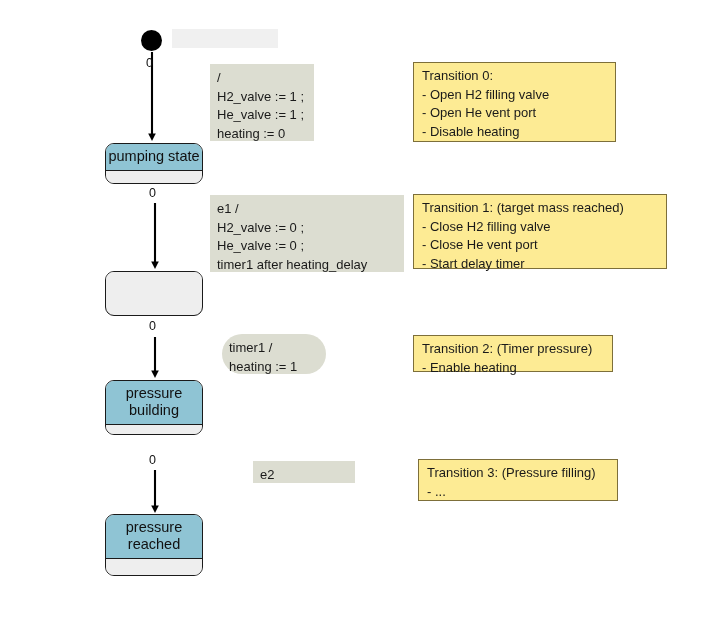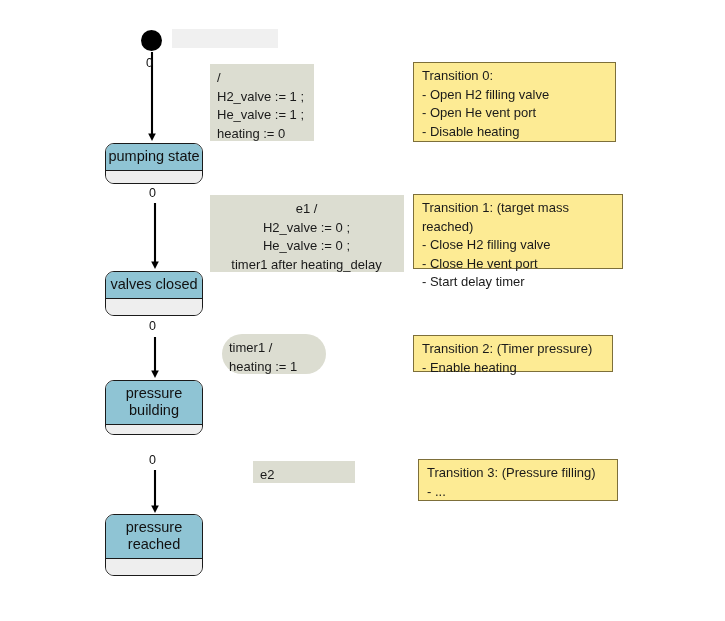--- a/index.html
+++ b/index.html
@@ -110,53 +110,52 @@
 <div class="arrow-label" style="left:146px; top:57px;">0</div>
 <div class="arrow-label" style="left:149px; top:187px;">0</div>
 <div class="arrow-label" style="left:149px; top:320px;">0</div>
 <div class="arrow-label" style="left:149px; top:454px;">0</div>
 
 <div class="label-box" style="left:210px; top:64px; width:104px; height:77px;">/
 H2_valve := 1 ;
 He_valve := 1 ;
 heating := 0</div>
 
-<div class="label-box" style="left:210px; top:195px; width:194px; height:77px;text-align:center;">e1 /
+<div class="label-box" style="left:210px; top:195px; width:194px; height:77px;">e1 /
 H2_valve := 0 ;
 He_valve := 0 ;
 timer1 after heating_delay</div>
 
 <div class="label-box" style="left:222px; top:334px; width:104px; height:40px;border-radius:20px;">timer1 /
 heating := 1</div>
 
 <div class="label-box" style="left:213px; top:461px; width:102px; height:22px;margin-left:40px;">e2</div>
 
 <div class="note-box" style="left:413px; top:62px; width:203px; height:80px;">Transition 0:
 - Open H2 filling valve
 - Open He vent port
 - Disable heating</div>
 
-<div class="note-box" style="left:413px; top:194px; width:210px; height:75px;">Transition 1: (target mass reached)
+<div class="note-box" style="left:413px; top:194px; width:254px; height:75px;">Transition 1: (target mass reached)
 - Close H2 filling valve
 - Close He vent port
 - Start delay timer</div>
 
 <div class="note-box" style="left:413px; top:335px; width:200px; height:37px;">Transition 2: (Timer pressure)
 - Enable heating</div>
 
 <div class="note-box" style="left:418px; top:459px; width:200px; height:42px;">Transition 3: (Pressure filling)
 - ...</div>
 
 <div class="state" style="left:105px; top:143px; width:98px; height:41px;">
   <div class="state-title" style="height:27px;">pumping state</div>
   <div class="state-body" style="height:12px;"></div>
 </div>
 
 <div class="state" style="left:105px; top:271px; width:98px; height:45px;">
-  <div class="state-title" style="height:27px;">valves closed</div>
   <div class="state-body" style="height:16px;"></div>
 </div>
 
 <div class="state" style="left:105px; top:380px; width:98px; height:55px;">
   <div class="state-title" style="height:44px;">pressure
 building</div>
   <div class="state-body" style="height:9px;"></div>
 </div>
 
 <div class="state" style="left:105px; top:514px; width:98px; height:62px;">

